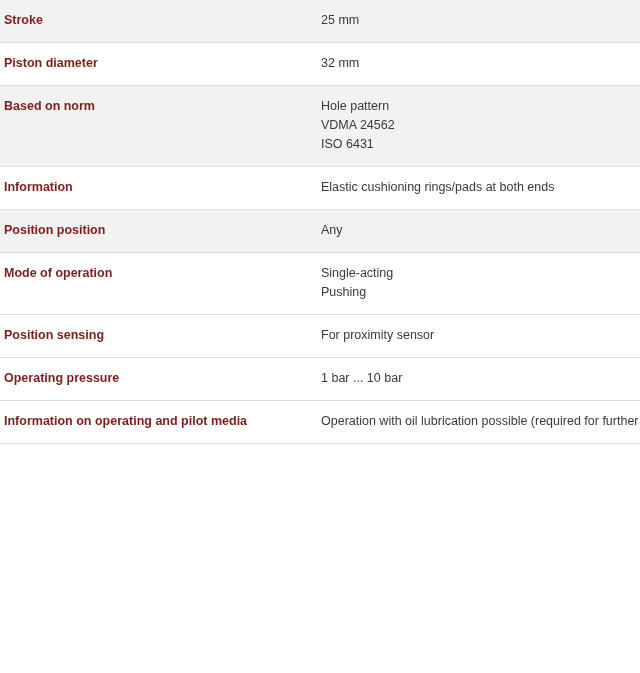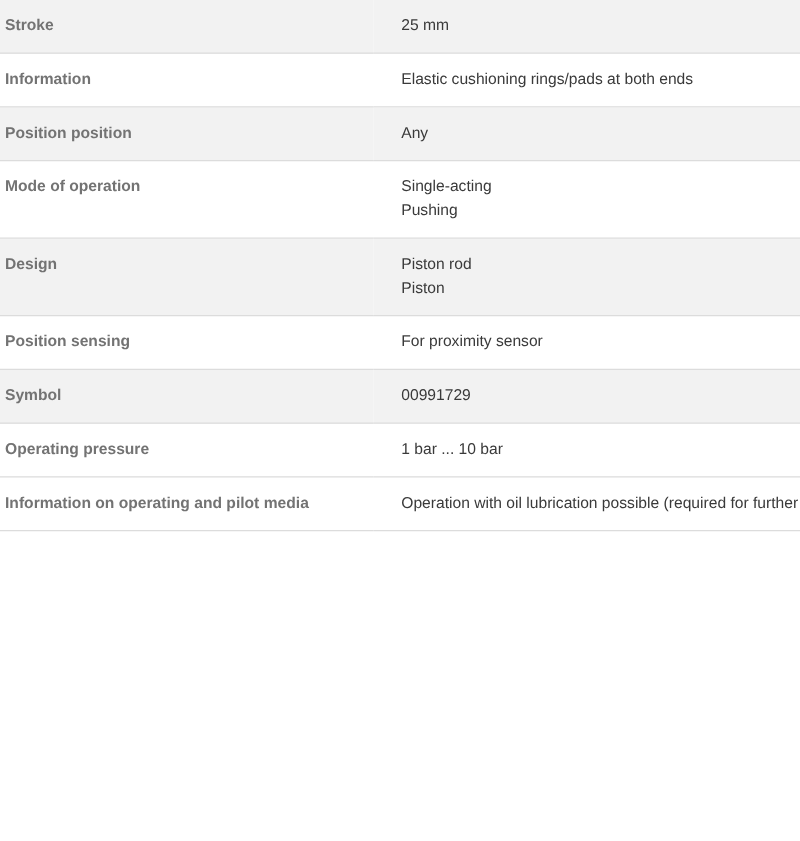--- a/index.html
+++ b/index.html
@@ -29,21 +29,21 @@
     vertical-align: top;
     padding: 11px 10px 12px 0;
     font-size: 12.5px;
     line-height: 19px;
     border-bottom: 1px solid #dcdcdc;
   }
   .spec-table td.label {
     width: 285px;
     padding-left: 4px;
     font-weight: bold;
-    color: #737373;
+    color: #7f1d1d;
   }
   .spec-table td.value {
     padding-left: 10px;
     color: #3a3a3a;
     font-weight: normal;
     white-space: nowrap;
     overflow: hidden;
   }
   .val-line {
     display: block;
@@ -56,23 +56,37 @@
 <table class="spec-table">
   <tbody>
 
     <tr class="alt">
       <td class="label">Stroke</td>
       <td class="value">
         <span class="val-line">25 mm</span>
       </td>
     </tr>
 
+    <tr>
+      <td class="label">Piston diameter</td>
+      <td class="value">
+        <span class="val-line">32 mm</span>
+      </td>
+    </tr>
 
 
 
+    <tr class="alt">
+      <td class="label">Based on norm</td>
+      <td class="value">
+        <span class="val-line">Hole pattern</span>
+        <span class="val-line">VDMA 24562</span>
+        <span class="val-line">ISO 6431</span>
+      </td>
+    </tr>
 
     <tr>
       <td class="label">Information</td>
       <td class="value">
         <span class="val-line">Elastic cushioning rings/pads at both ends</span>
       </td>
     </tr>
 
     <tr class="alt">
       <td class="label">Position position</td>
@@ -82,41 +96,28 @@
     </tr>
 
     <tr>
       <td class="label">Mode of operation</td>
       <td class="value">
         <span class="val-line">Single-acting</span>
         <span class="val-line">Pushing</span>
       </td>
     </tr>
 
-    <tr class="alt">
-      <td class="label">Design</td>
-      <td class="value">
-        <span class="val-line">Piston rod</span>
-        <span class="val-line">Piston</span>
-      </td>
-    </tr>
 
     <tr>
       <td class="label">Position sensing</td>
       <td class="value">
         <span class="val-line">For proximity sensor</span>
       </td>
     </tr>
 
-    <tr class="alt">
-      <td class="label">Symbol</td>
-      <td class="value">
-        <span class="val-line">00991729</span>
-      </td>
-    </tr>
 
     <tr>
       <td class="label">Operating pressure</td>
       <td class="value">
         <span class="val-line">1 bar ... 10 bar</span>
       </td>
     </tr>
 
 
     <tr>

